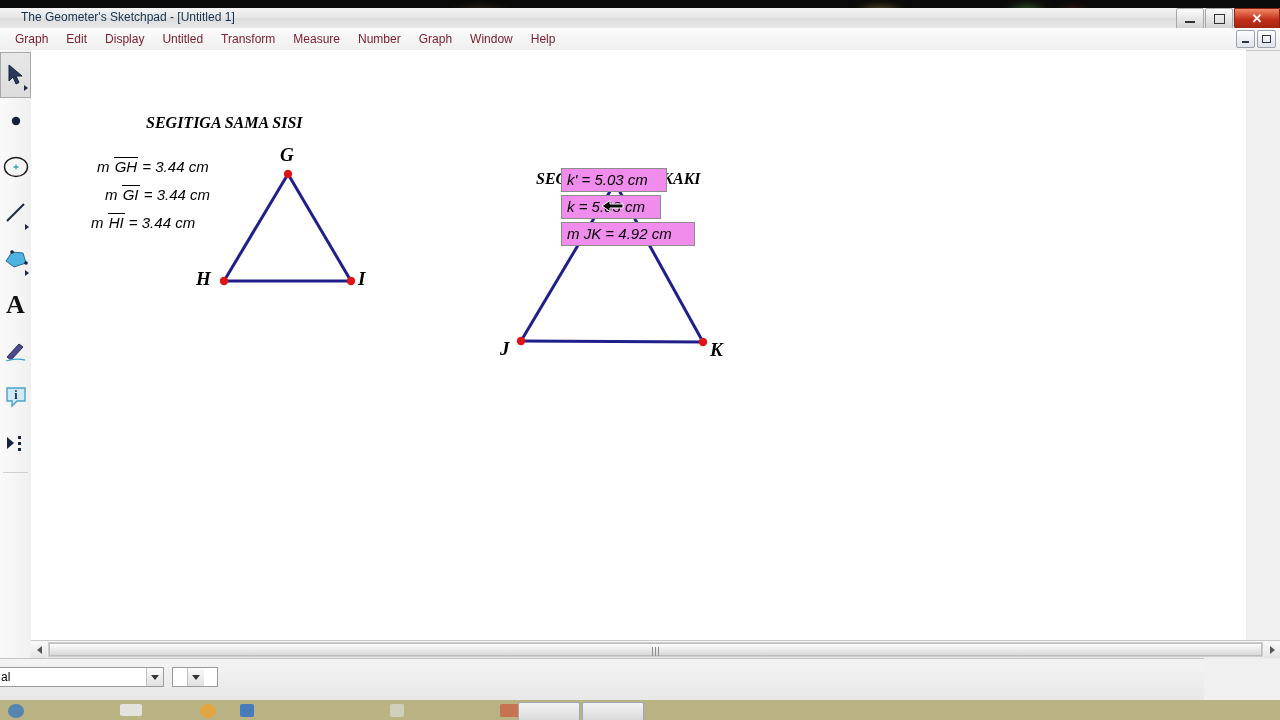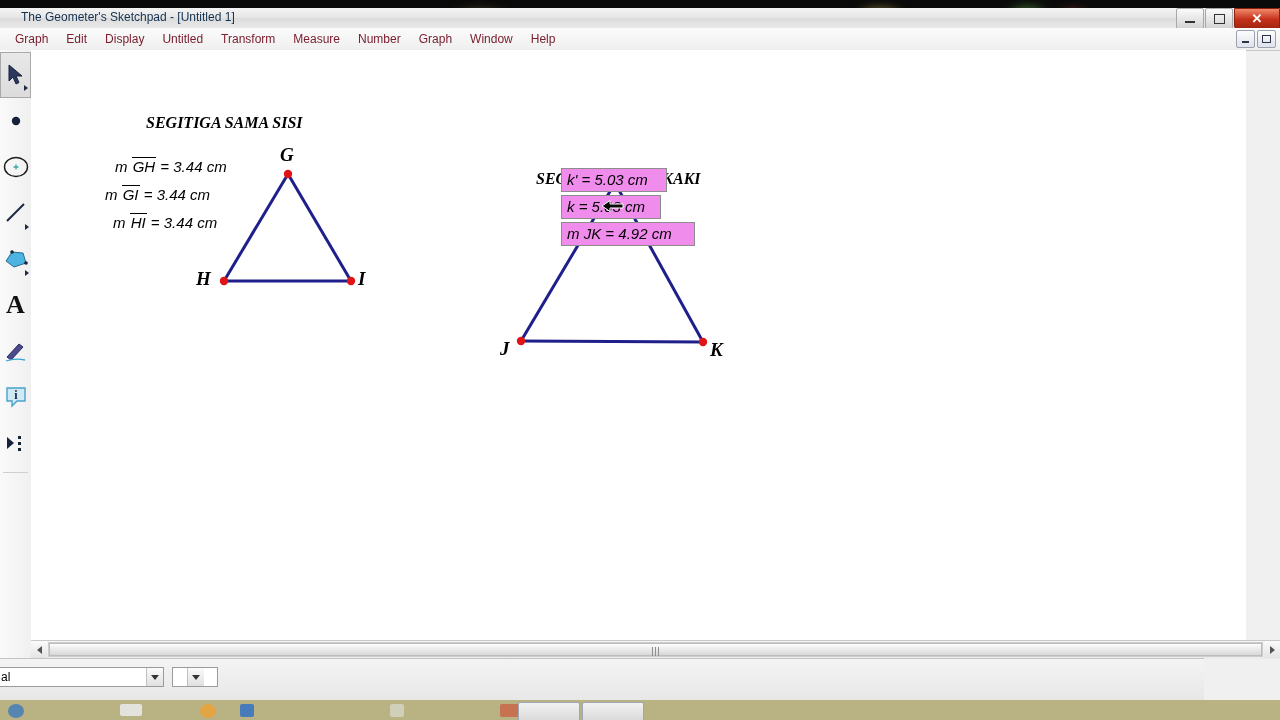--- a/index.html
+++ b/index.html
@@ -307,33 +307,33 @@
         <circle cx="490" cy="291" r="4.2" fill="#e01414"></circle>
         <circle cx="672" cy="292" r="4.2" fill="#e01414"></circle>
       </g>
     </svg>
 
     <div class="fig-title" style="left:115px;top:64px;">SEGITIGA SAMA SISI</div>
     <div class="vlabel" style="left:249px;top:94px;">G</div>
     <div class="vlabel" style="left:165px;top:218px;">H</div>
     <div class="vlabel" style="left:327px;top:218px;">I</div>
 
-    <div class="meas" style="left:84px;top:108px;">
+    <div class="meas" style="left:66px;top:108px;">
       <span>m</span>
       <span class="ovl">GH</span>
       <span>=</span>
       <span>3.44 cm</span>
     </div>
     <div class="meas" style="left:74px;top:136px;">
       <span>m</span>
       <span class="ovl">GI</span>
       <span>=</span>
       <span>3.44 cm</span>
     </div>
-    <div class="meas" style="left:82px;top:164px;">
+    <div class="meas" style="left:60px;top:164px;">
       <span>m</span>
       <span class="ovl">HI</span>
       <span>=</span>
       <span>3.44 cm</span>
     </div>
 
     <div class="fig-title" style="left:505px;top:120px;">SEGITIGA SAMA KAKI</div>
     <div class="vlabel" style="left:469px;top:288px;">J</div>
     <div class="vlabel" style="left:679px;top:289px;">K</div>
 

